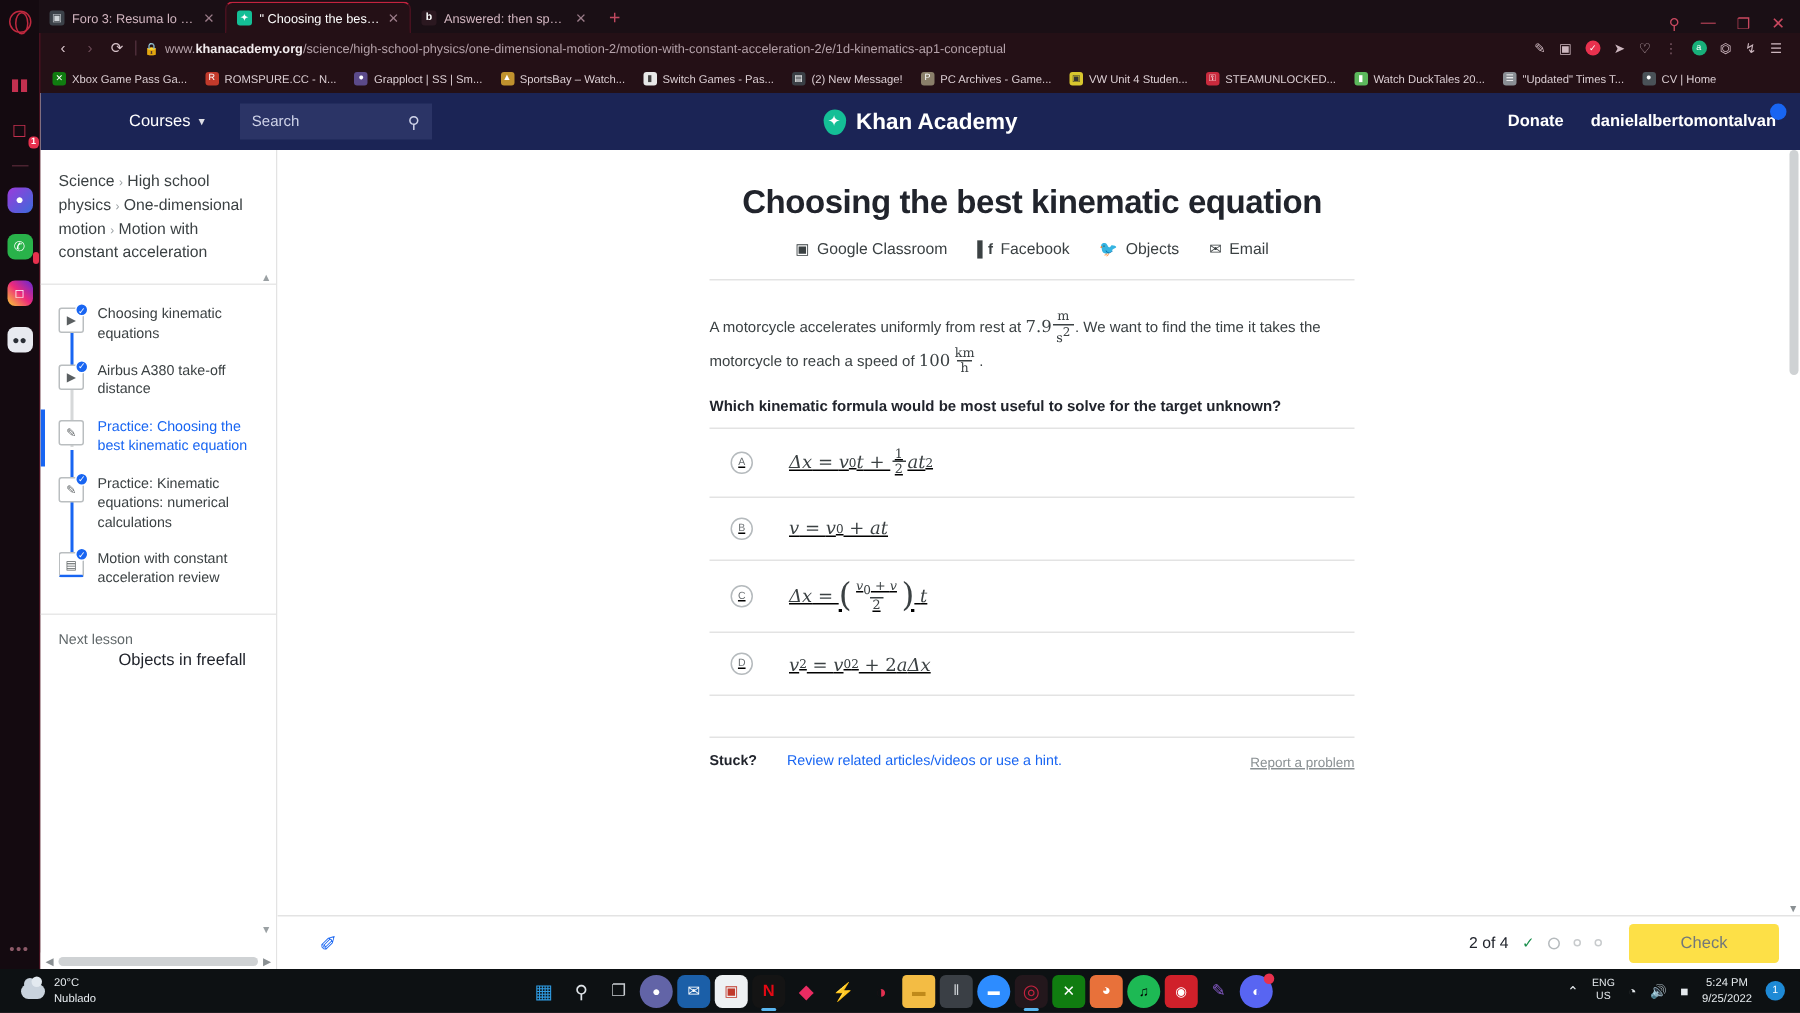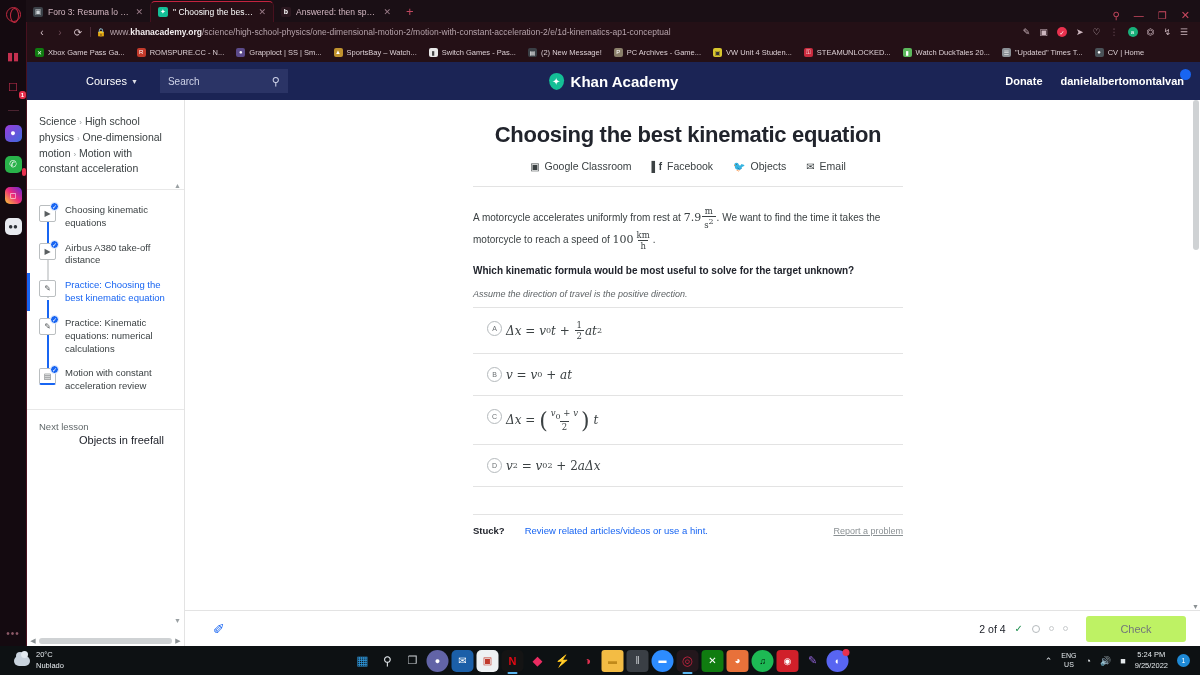--- a/index.html
+++ b/index.html
@@ -157,22 +157,22 @@
           vertical-align: middle; line-height: 1; margin: 0 1px;
           font-family: "DejaVu Serif", serif; }
   .frac .num { font-size: 8.5px; padding: 0 2px; }
   .frac .den { font-size: 8.5px; border-top: 1px solid #3b4143; padding: 1px 2px 0; }
   .mathy { font-family: "DejaVu Serif", serif; font-size: 11px; }
   .q-bold { font-size: 10px; font-weight: bold; color: #21242c; margin-top: 14px; }
   .q-it { font-size: 9px; font-style: italic; color: #5e6366; margin-top: 13px; }
   .choose { font-size: 9.5px; font-weight: bold; color: #21242c; margin-top: 19px; }
 
   #choices { margin-top: 8px; }
-  .choice { display: flex; gap: 4px; padding: 13px 4px 13px 14px;
-            border-top: 1px solid #e3e3e3; min-height: 41px; }
+  .choice { display: flex; align-items: center; gap: 24px; padding: 13px 4px 13px 14px;
+            border-top: 1px solid #e3e3e3; min-height: 41px; text-decoration: underline; }
   .choice:last-child { border-bottom: 1px solid #e3e3e3; }
   .bub { width: 15px; height: 15px; border-radius: 50%; border: 1px solid #b5babd;
          display: flex; align-items: center; justify-content: center;
          font-size: 7px; color: #6a6f72; flex: none; }
   .formula { font-family: "DejaVu Serif", serif; font-size: 12px; color: #3b4143;
              display: flex; align-items: center; }
   .f-it { font-style: italic; }
   .sub { font-size: 8px; vertical-align: sub; }
   .sup { font-size: 8px; vertical-align: super; }
   .bigparen { font-size: 22px; font-weight: 300; line-height: .8; }
@@ -186,21 +186,21 @@
   
   #ex-footer { position: absolute; left: 0; right: 0; bottom: 0; height: 36px;
                background: #fff; border-top: 1px solid #e3e3e3;
                display: flex; align-items: center; padding: 0 14px; }
   #pen-ic { color: #1865f2; font-size: 14px; margin-left: 14px; }
   #prog { margin-left: auto; display: flex; align-items: center; gap: 9px; }
   #prog .lbl { font-size: 10.5px; color: #21242c; }
   #prog .ok { color: #1a8e4b; font-size: 10px; }
   #prog .cir { width: 8px; height: 8px; border-radius: 50%; border: 1.3px solid #b5babd; }
   #prog .cir.sm { width: 5px; height: 5px; border-color: #c8cbcd; }
-  #check-btn { margin-left: 18px; width: 100px; height: 26px; background: #bef264;
+  #check-btn { margin-left: 18px; width: 100px; height: 26px; background: #fde047;
                color: #72777a; font-size: 11px; display: flex; align-items: center;
                justify-content: center; border-radius: 3px; }
   #ex-vscroll { position: absolute; right: 0; top: 0; bottom: 36px; width: 9px;
                 background: #fff; display: flex; flex-direction: column;
                 align-items: center; justify-content: space-between;
                 color: #8a9093; font-size: 7px; }
   #ex-vscroll .thumb { position: absolute; top: 0; width: 6px; height: 150px;
                        background: #cfd2d4; border-radius: 3px; }
 
   
@@ -484,21 +484,20 @@
                   <span class="num">m</span>
                   <span class="den"><span>s</span><span class="sup">2</span></span>
                 </span><span>. We want to find the time it takes the motorcycle to reach a speed of</span>
               <span class="mathy">100</span><span class="frac">
                   <span class="num">km</span>
                   <span class="den">h</span>
                 </span><span>.</span>
             </div>
 
             <div class="q-bold">Which kinematic formula would be most useful to solve for the target unknown?</div>
-            <div class="q-it">Assume the direction of travel is the positive direction.</div>
 
             <div id="choices">
 
               <div class="choice">
                 <span class="bub">A</span>
                 <span class="formula">
                   <span class="f-it">Δx</span>&nbsp;=&nbsp;<span class="f-it">v</span><span class="sub">0</span><span class="f-it">t</span>&nbsp;+&nbsp;<span class="frac" style="font-size:13px;">
                       <span class="num">1</span>
                       <span class="den">2</span>
                     </span><span class="f-it">at</span><span class="sup">2</span>

